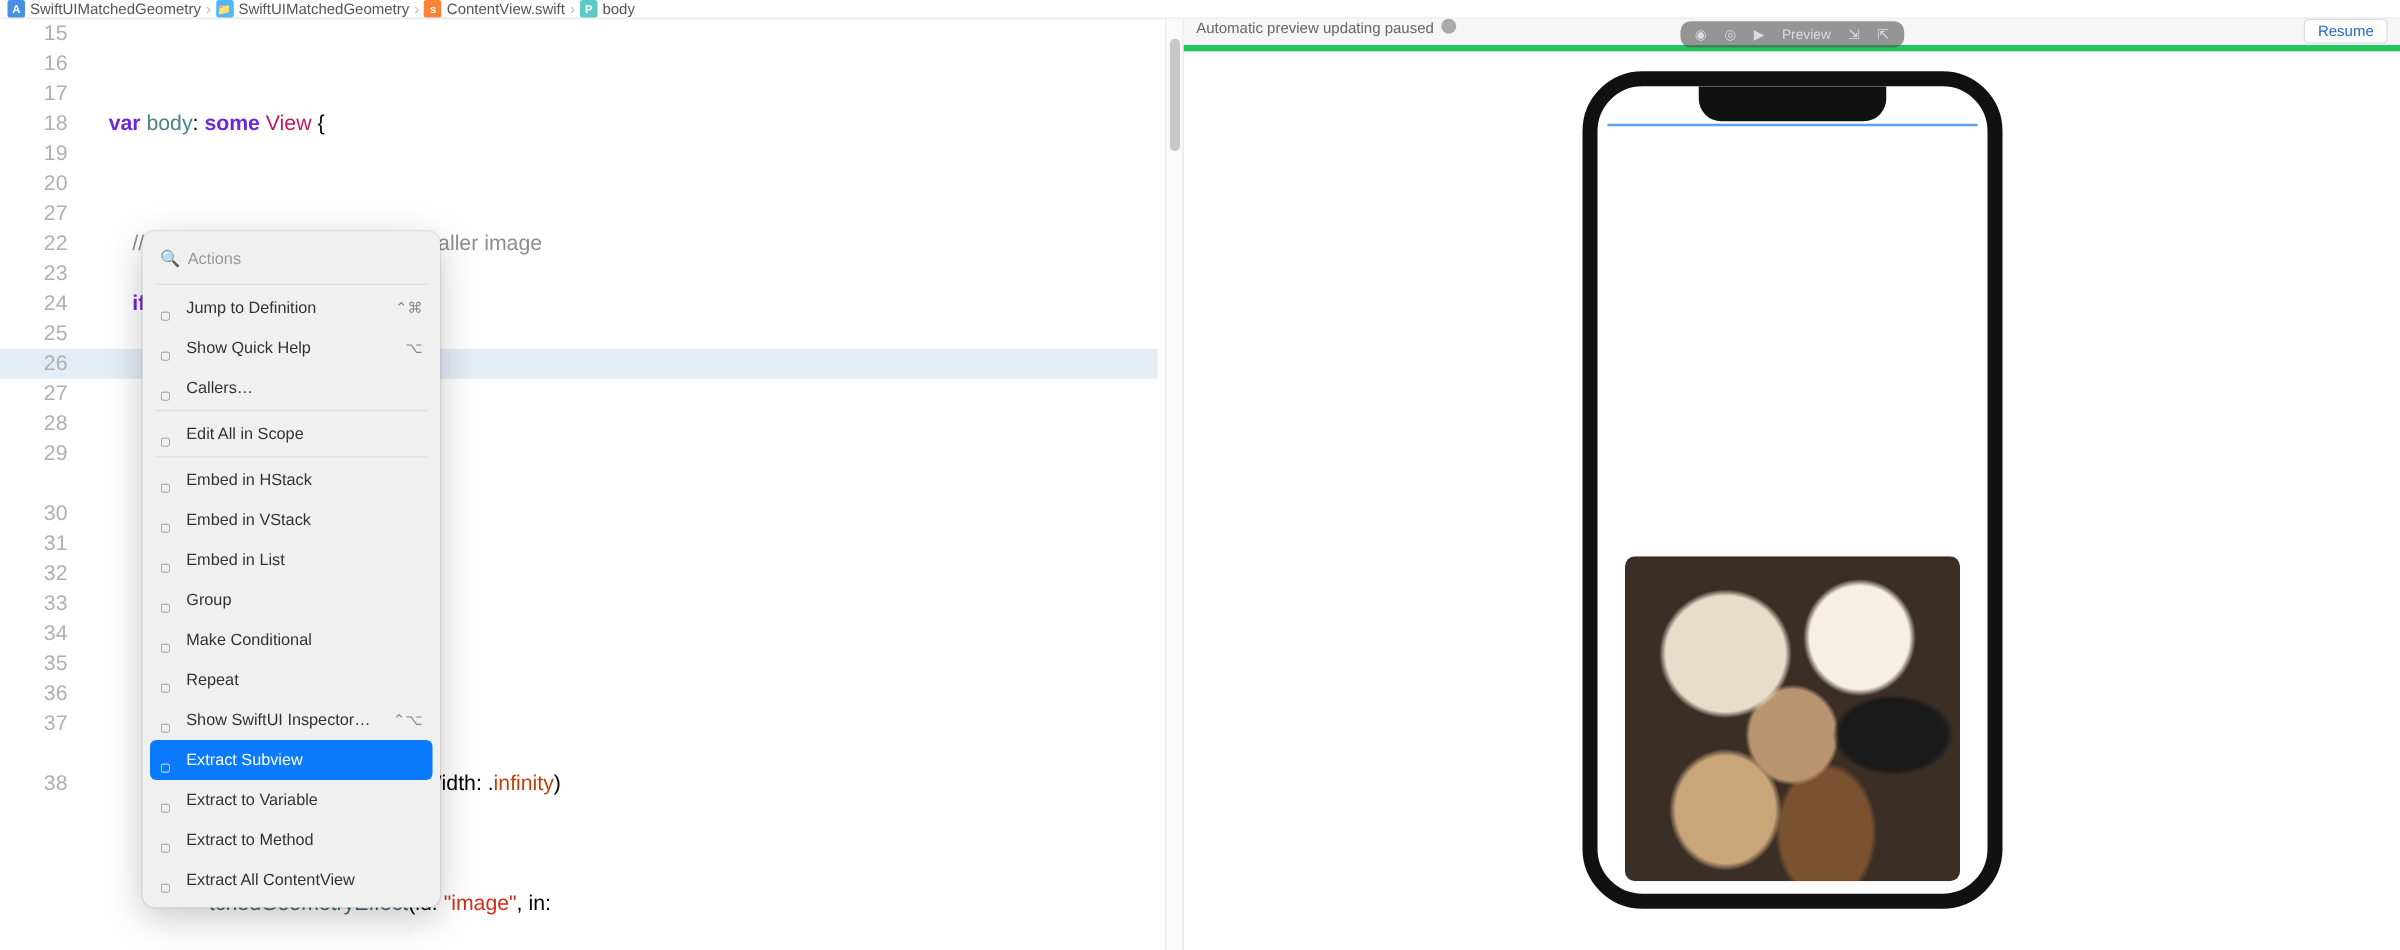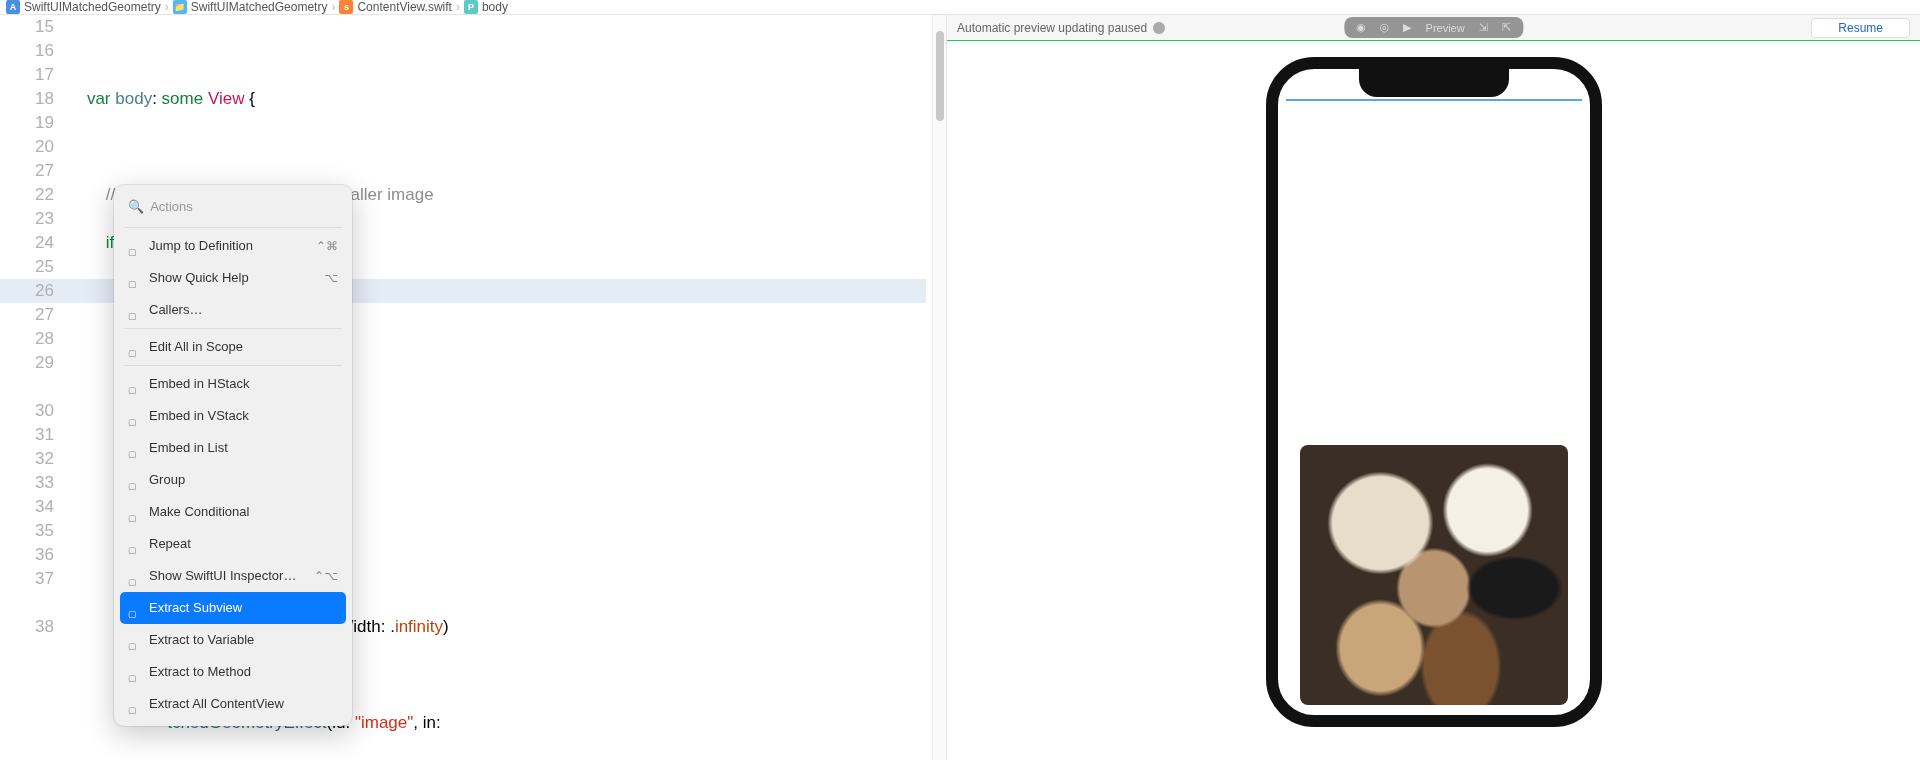--- a/index.html
+++ b/index.html
@@ -13,21 +13,21 @@
 .bc-swift { background: #fd8236; }
 .bc-body { background: #5dc9c6; }
 
 .main { flex: 1; display: flex; }
 .editor { width: 946px; display: flex; font-family: Menlo, Monaco, Consolas, monospace; font-size: 17px; line-height: 24px; position: relative; }
 .gutter { width: 68px; text-align: right; color: #b0b0b0; padding-right: 14px; user-select: none; }
 .gutter div { height: 24px; }
 .code { flex: 1; white-space: pre; position: relative; }
 .line { height: 24px; }
 .hl { background: #e4ecf6; position: absolute; left: -68px; width: 926px; height: 24px; z-index: -1; }
-.kw { color: #15803d; font-weight: 400; }
+.kw { color: #6d28d9; font-weight: 700; }
 .id { color: #4b8187; }
 .str { color: #d12f1b; }
 .num { color: #272ad8; }
 .prop { color: #c2410c; }
 .meth { color: #326d74; }
 .type { color: #be185d; }
 .cmt { color: #8e8e8e; }
 .sel { background: #b4d6fd; border-radius: 2px; }
 
 .scrollbar { position: absolute; right: 0; top: 0; width: 14px; height: 100%; background: #fafafa; border-left: 1px solid #eee; }
@@ -35,22 +35,22 @@
 
 .popup { position: absolute; top: 170px; left: 114px; width: 238px; background: #f0f0f0; border-radius: 10px; box-shadow: 0 8px 30px rgba(0,0,0,.22), 0 0 0 1px rgba(0,0,0,.08); padding: 6px; z-index: 50; font-family: -apple-system, sans-serif; font-size: 13px; }
 .popup .search { display: flex; align-items: center; gap: 6px; padding: 4px 8px 6px; color: #999; }
 .popup .sep { height: 1px; background: #ddd; margin: 2px 4px; }
 .popup .item { display: flex; align-items: center; gap: 8px; padding: 4px 8px; border-radius: 5px; color: #333; position: relative; }
 .popup .item.active { background: #0a7aff; color: #fff; }
 .popup .item .sc { margin-left: auto; color: #888; font-size: 12px; }
 .mi { width: 13px; height: 13px; display: inline-block; }
 
 .preview { flex: 1; background: #fff; border-left: 1px solid #e5e5e5; position: relative; display: flex; flex-direction: column; align-items: center; }
-.preview-bar { width: 100%; height: 26px; background: #f6f6f6; border-bottom: 1px solid #22c55e; display: flex; align-items: center; padding: 0 10px; font-size: 12px; color: #666; }
-.preview-bar .resume { margin-left: auto; background: #fff; border: 1px solid #ddd; border-radius: 4px; padding: 2px 26px; color: #2468c5; font-size: 12px; }
+.preview-bar { width: 100%; height: 26px; background: #f6f6f6; border-bottom: 5px solid #22c55e; display: flex; align-items: flex-start; padding: 0 10px; font-size: 12px; color: #666; }
+.preview-bar .resume { margin-left: auto; background: #fff; border: 1px solid #ddd; border-radius: 4px; padding: 2px 10px; color: #2468c5; font-size: 12px; }
 .phone { margin-top: 16px; width: 336px; height: 670px; border: 12px solid #111; border-radius: 48px; background: #fff; position: relative; overflow: hidden; }
 .notch { position: absolute; top: 0; left: 50%; transform: translateX(-50%); width: 150px; height: 28px; background: #111; border-radius: 0 0 18px 18px; }
 .phone-sel { position: absolute; top: 30px; left: 8px; right: 8px; height: 4px; border-top: 2px solid #5aa4f0; }
 .phone-img { position: absolute; top: 376px; left: 22px; right: 22px; height: 260px; border-radius: 8px; background: radial-gradient(ellipse at 30% 30%, #e8dccb 0 18%, transparent 20%),
   radial-gradient(ellipse at 70% 25%, #f5efe4 0 15%, transparent 17%),
   radial-gradient(ellipse at 80% 55%, #1a1a1a 0 14%, transparent 16%),
   radial-gradient(ellipse at 50% 55%, #b89470 0 18%, transparent 20%),
   radial-gradient(ellipse at 30% 78%, #c9a67a 0 15%, transparent 17%),
   radial-gradient(ellipse at 60% 85%, #7a5230 0 16%, transparent 18%),
   #3b2e25; }

